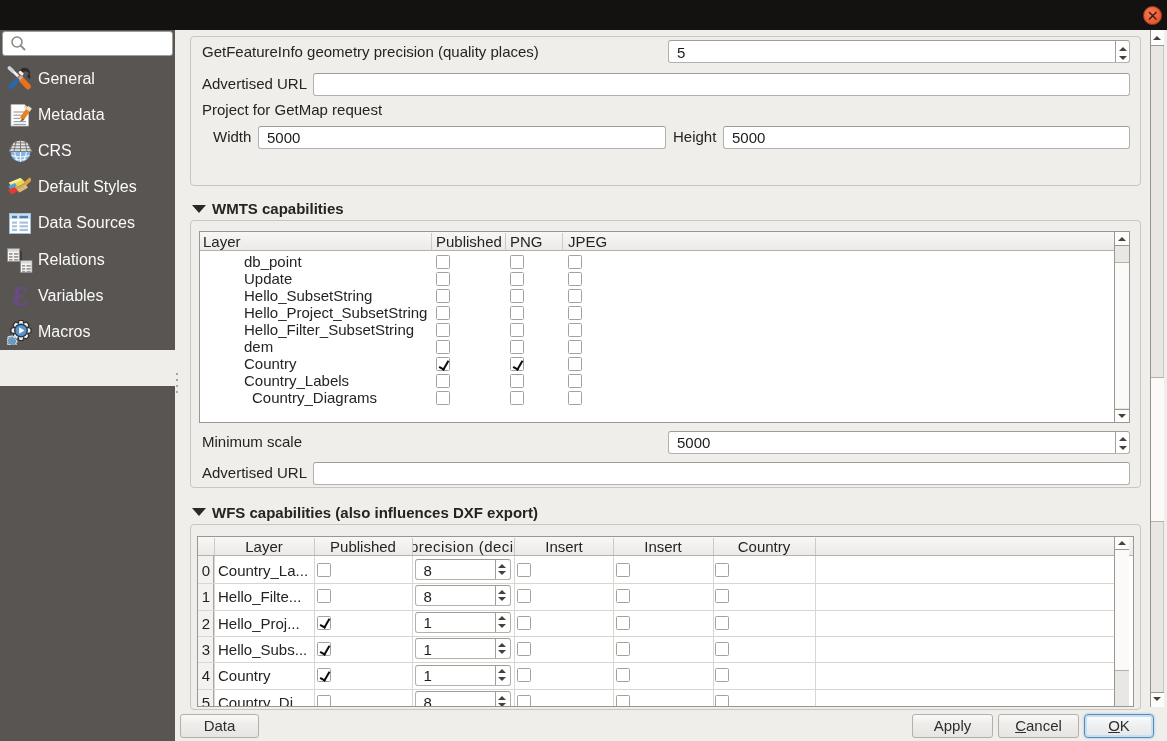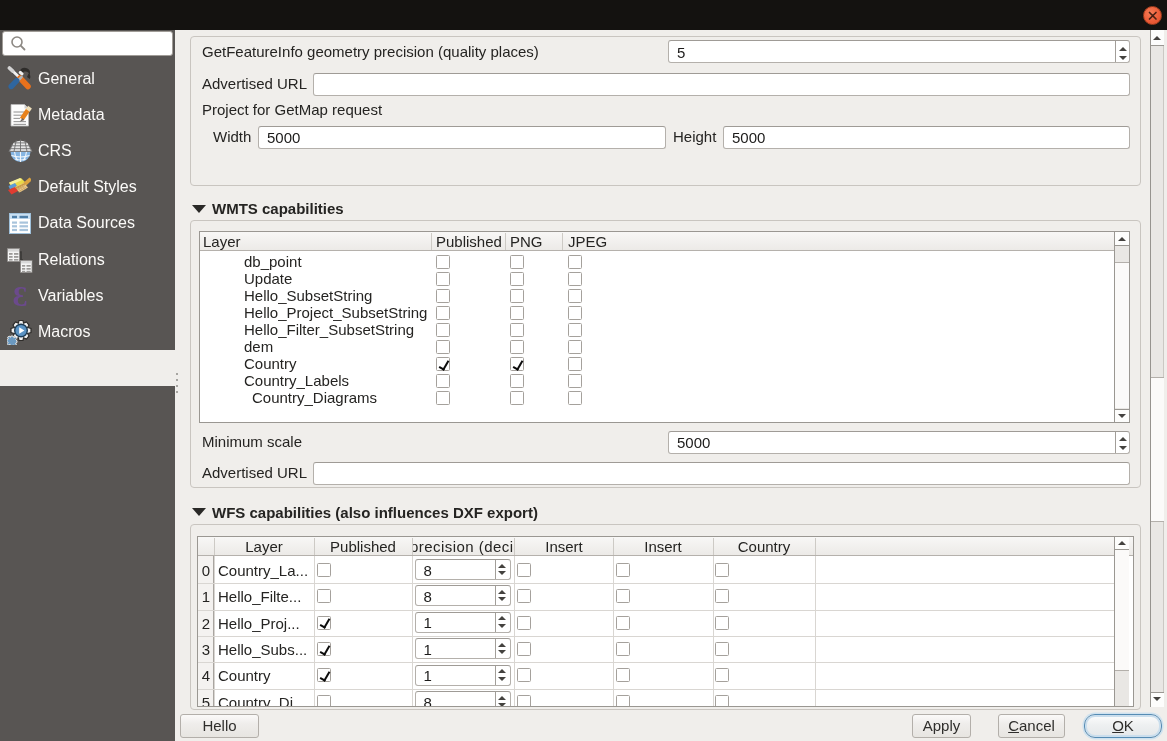--- a/index.html
+++ b/index.html
@@ -387,16 +387,16 @@
 <div class="abs" style="left:1114px;top:537px;width:15px;height:169px;background:#e9e7e4;border-left:1px solid #9a9792"></div>
 <div class="abs" style="left:1115px;top:537px;width:14px;height:12.5px;background:#fdfdfc;border-bottom:1px solid #9a9792"></div>
 <div class="abs tri tu" style="left:1117.5px;top:541px"></div>
 <div class="abs" style="left:1115px;top:550px;width:14px;height:121px;background:#fbfaf9;border-bottom:1px solid #b3afaa"></div>
 <div class="abs" style="left:1150px;top:30px;width:14px;height:677px;background:#e9e7e4;border-left:1px solid #96938e;border-right:1px solid #cbc8c3"></div>
 <div class="abs" style="left:1151px;top:30px;width:13px;height:16px;background:#fdfdfc;border-bottom:1px solid #9a9792"></div>
 <div class="abs tri tu" style="left:1153px;top:36px"></div>
 <div class="abs" style="left:1151px;top:377px;width:12.5px;height:145px;background:#fbfaf9;border-top:1px solid #b3afaa;border-bottom:1px solid #b3afaa"></div>
 <div class="abs" style="left:1151px;top:691.5px;width:13px;height:15.5px;background:#fdfdfc;border-top:1px solid #9a9792"></div>
 <div class="abs tri td" style="left:1153px;top:697px"></div>
-<div class="abs btn" style="left:180px;top:714px;width:79px">Hello</div>
-<div class="abs btn" style="left:912px;top:714px;width:59px">Apply</div>
-<div class="abs btn" style="left:998px;top:714px;width:67px"><u>C</u>ancel</div>
-<div class="abs btn" style="left:1084px;top:714px;width:78px;border:1px solid #568cb4;border-radius:11px;box-shadow:inset 0 0 0 2px #cadeed,0 0 0 1.5px #cfe2ef;background:linear-gradient(#fdfdfd,#eef0f1 45%,#e4e8ea)"><u>O</u>K</div>
+<div class="abs btn" style="left:180px;top:714px;width:79px">Data</div>
+<div class="abs btn" style="left:912px;top:714px;width:81px">Apply</div>
+<div class="abs btn" style="left:998px;top:714px;width:81px"><u>C</u>ancel</div>
+<div class="abs btn" style="left:1084px;top:714px;width:70px;border:1px solid #568cb4;border-radius:4px;box-shadow:inset 0 0 0 2px #cadeed,0 0 0 1.5px #cfe2ef;background:linear-gradient(#fdfdfd,#eef0f1 45%,#e4e8ea)"><u>O</u>K</div>
 </div>
 </body></html>

